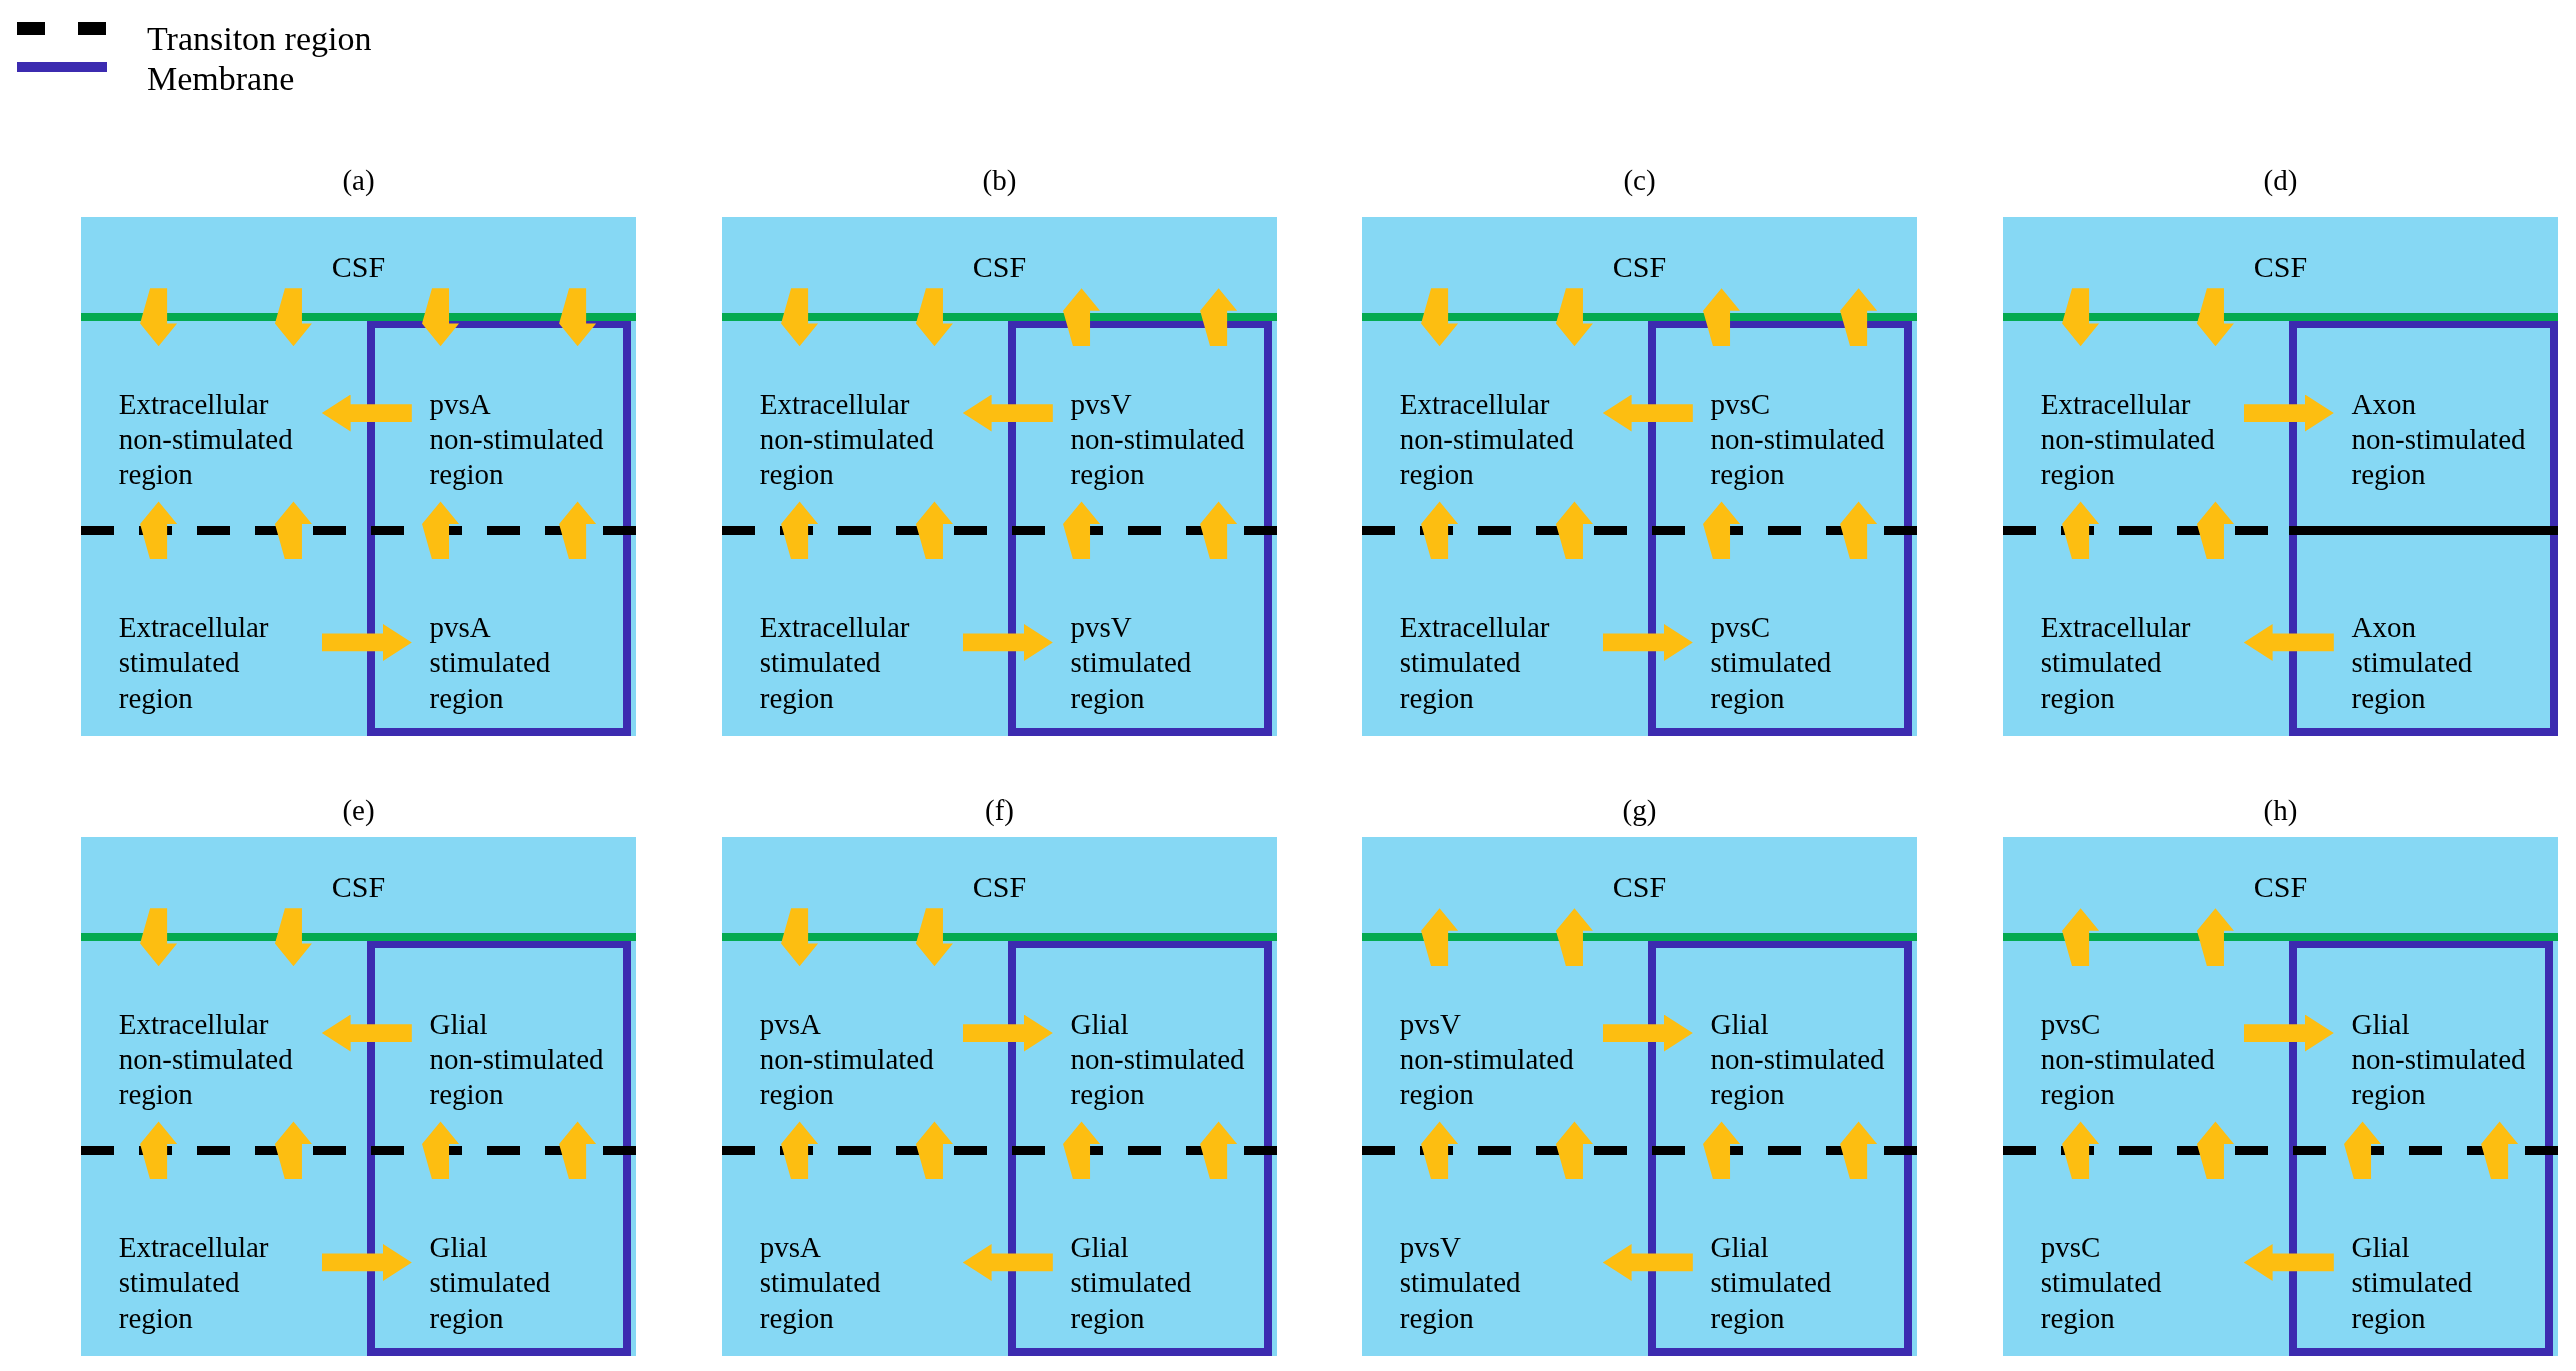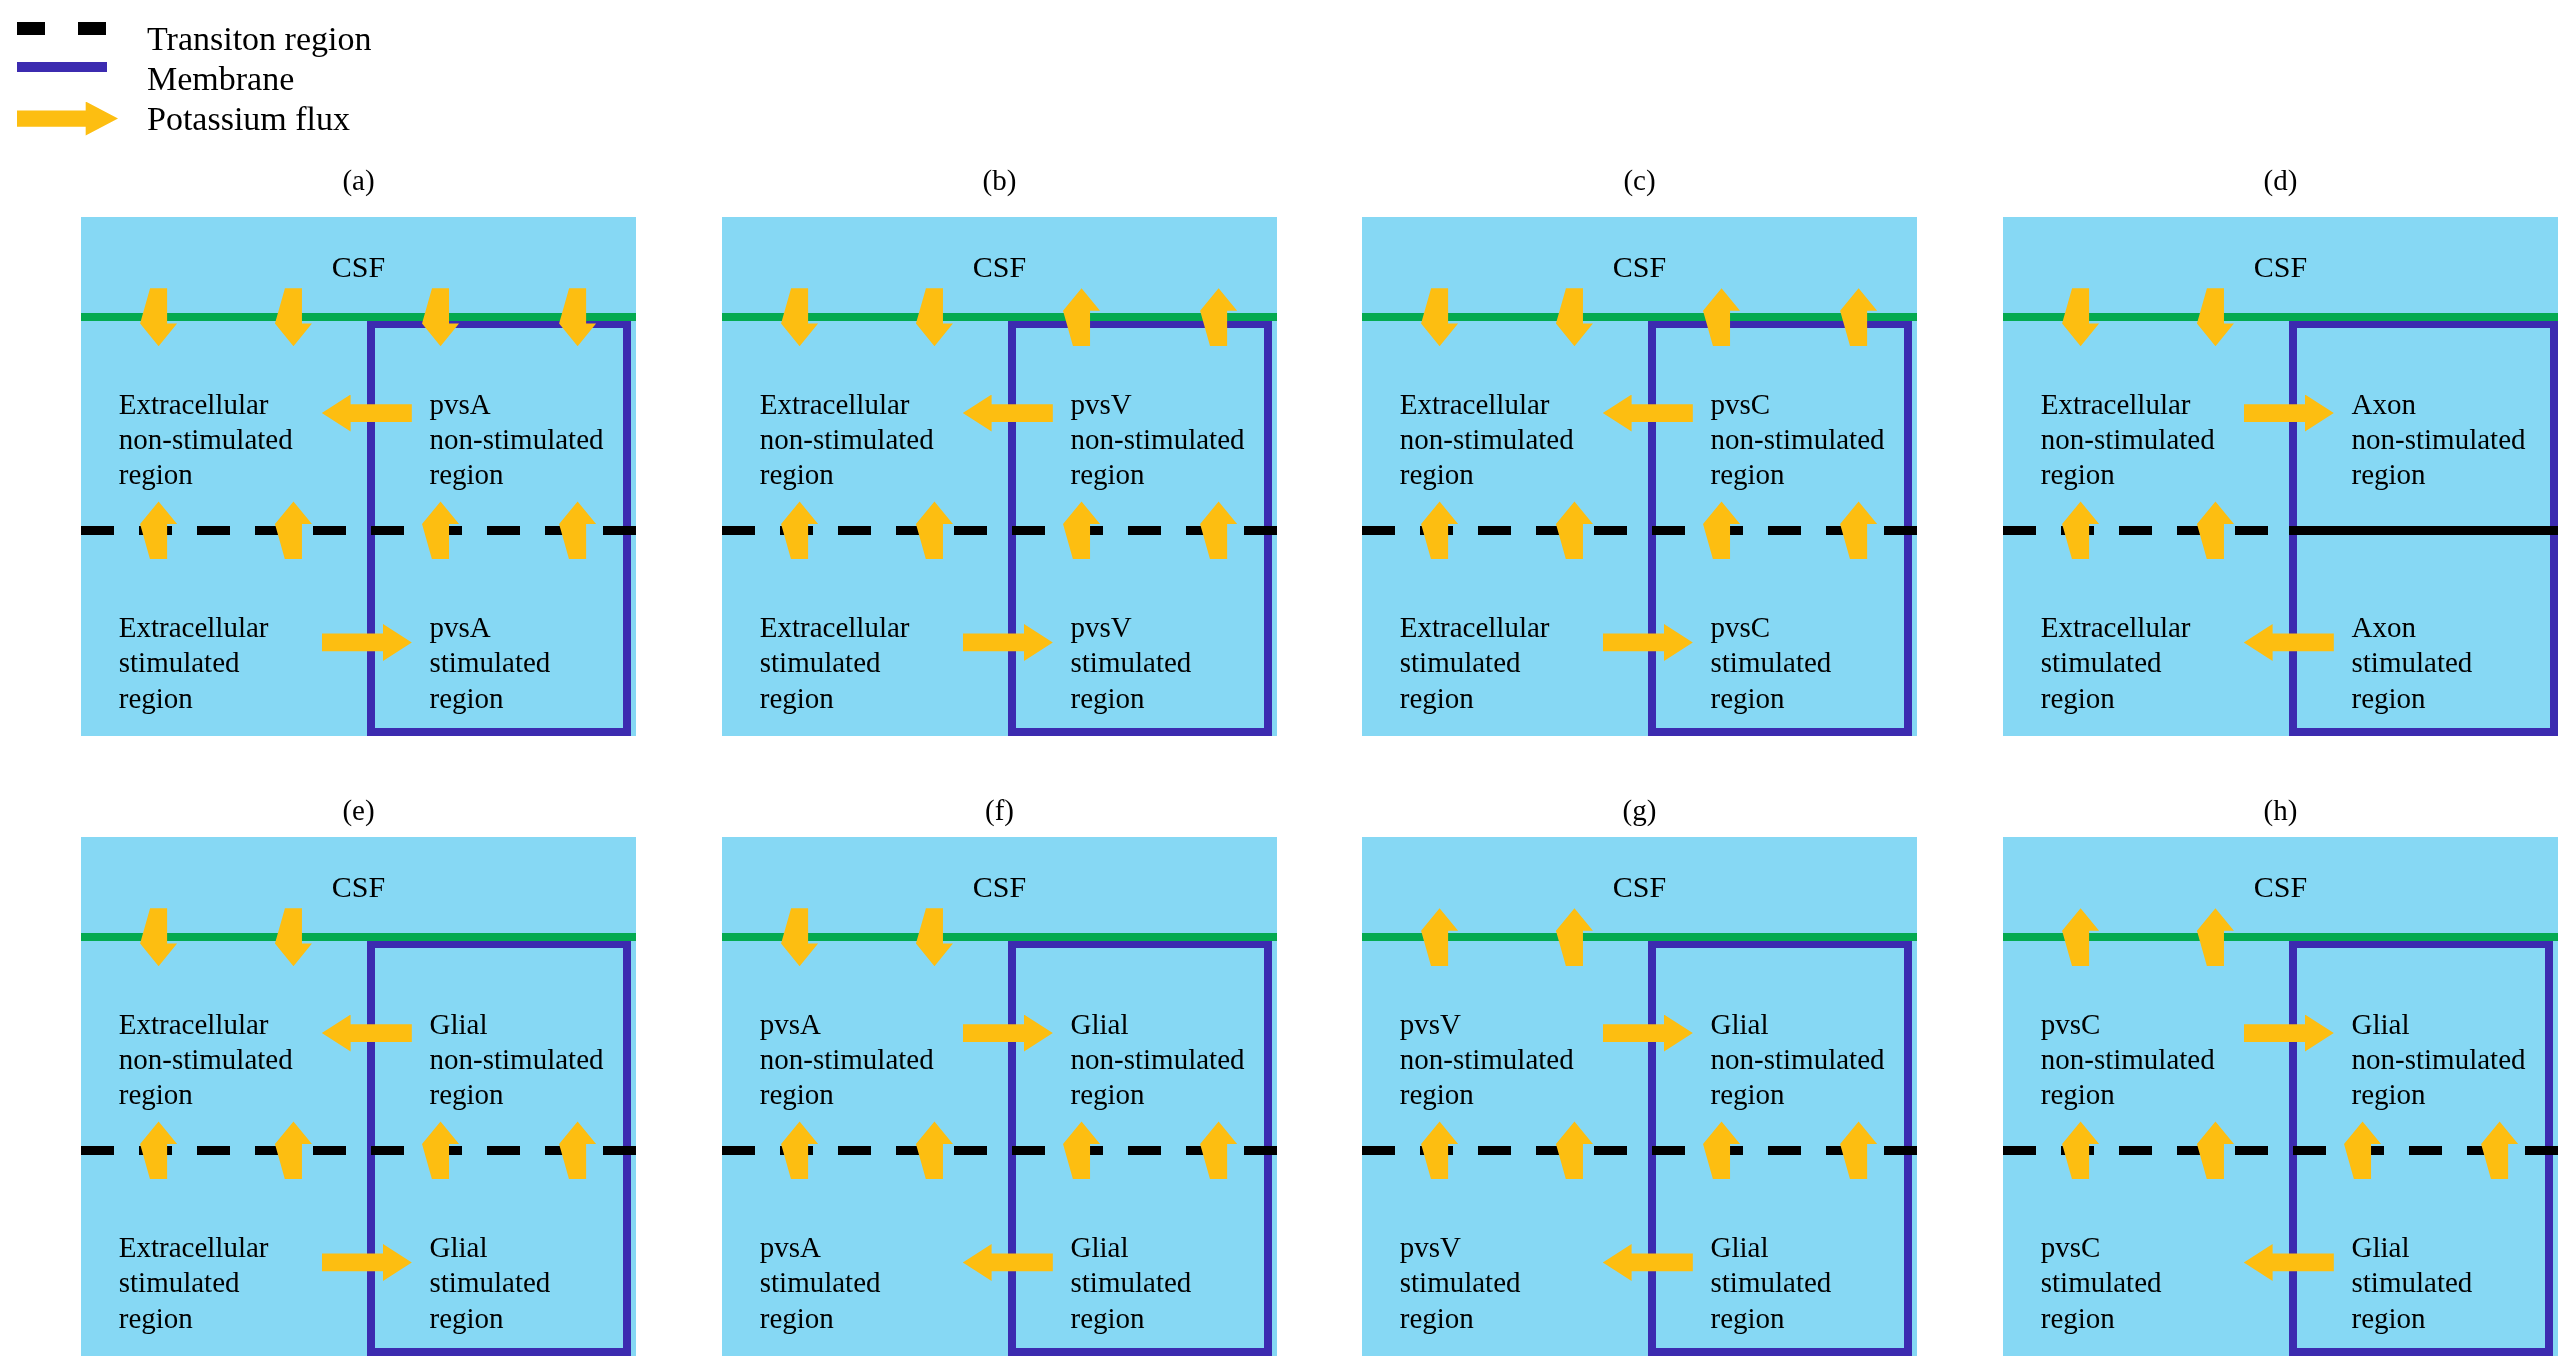--- a/index.html
+++ b/index.html
@@ -54,24 +54,20 @@
 <div id="figure">
   <div id="legend">
       <div class="lrow">
         <div class="lswatch sw-dashed-line"></div>
         <div class="llabel">Transiton region</div>
       </div>
       <div class="lrow">
         <div class="lswatch sw-solid-line-purple"></div>
         <div class="llabel">Membrane</div>
       </div>
-      <div class="lrow">
-        <div class="lswatch sw-arrow-yellow"></div>
-        <div class="llabel">Potassium flux</div>
-      </div>
     </div>
   <div id="panels">
       <div class="letter" style="left: 81px; top: 162px;">(a)</div>
       <div class="panel-box" style="left: 81px; top: 217px;">
         <div class="membrane"></div>
         <div class="pia"></div>
         <div class="trans-dashed"></div>
         <div class="csf">CSF</div>
         <div class="region outer rtop">Extracellular
 non-stimulated

